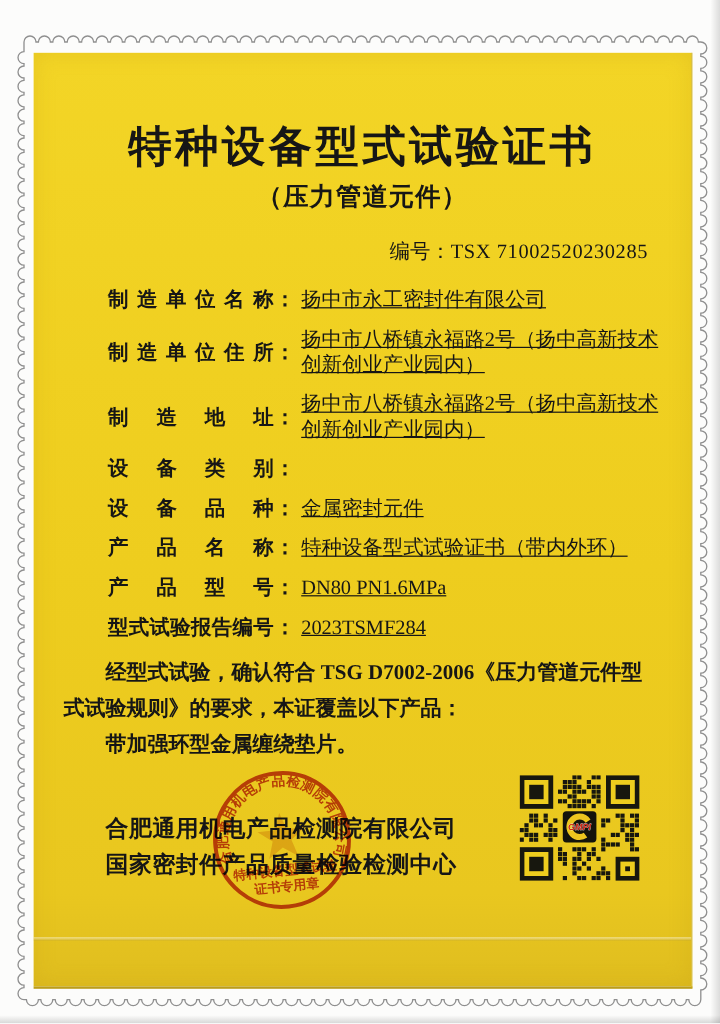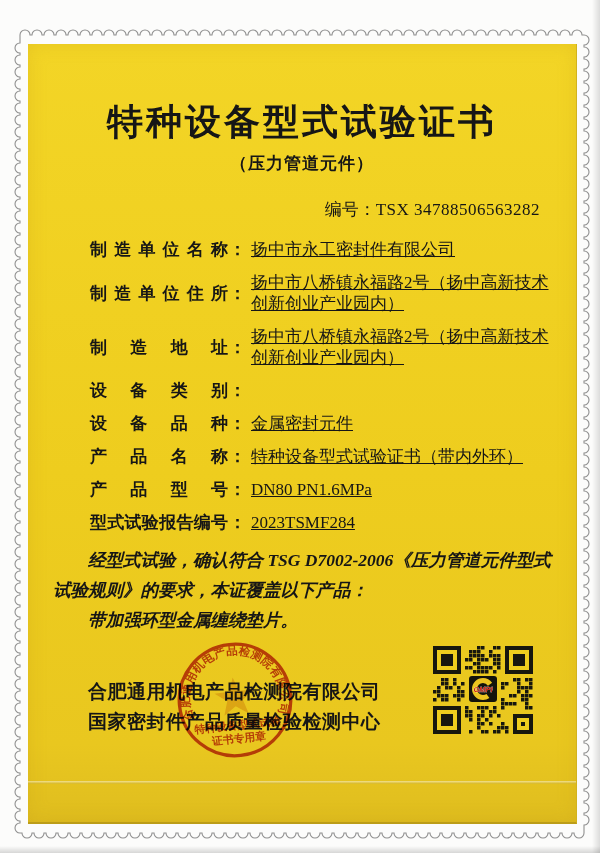--- a/index.html
+++ b/index.html
@@ -27,42 +27,42 @@
     box-shadow:inset 0 0 18px rgba(190,150,20,.25);
     color:#161616;
   }
 
   .title{
     margin-top:54px;height:48px;line-height:48px;text-align:center;
     font-size:36px;font-weight:700;letter-spacing:3px;white-space:nowrap;
   }
   .subtitle{
     height:36px;line-height:36px;text-align:center;
-    font-size:17px;font-weight:700;letter-spacing:1px;
+    font-size:21px;font-weight:700;letter-spacing:1px;
   }
   .cert-no{
     margin-top:17px;height:22px;line-height:22px;text-align:right;padding-right:36px;
     font-size:17px;
   }
   .cert-no .lbl{font-weight:400;}
   .cert-no .val{letter-spacing:.5px;}
 
   .fields{margin:18px 0 0 62px;}
   .field-row{display:flex;align-items:center;margin-bottom:12px;}
   .field-label{
     display:inline-flex;justify-content:space-between;width:138px;
     font-size:17px;font-weight:700;line-height:21px;flex:none;
   }
   .field-colon{font-weight:700;font-size:17px;margin:0 5px 0 1px;flex:none;line-height:21px;}
   .field-value{
     width:308px;font-size:17px;font-weight:500;line-height:21px;word-break:break-all;text-decoration:underline;
   }
 
   .statement{margin:2px 24px 0 25px;font-size:17.5px;font-weight:700;}
-  .statement p{margin:0;line-height:30px;text-indent:2em;font-style:italic;}
+  .statement p{margin:0;line-height:30px;text-indent:2em;}
   .statement p+p{text-indent:2em;}
 
   .issuer{margin:42px 0 0 60px;font-size:19px;font-weight:700;line-height:30px;letter-spacing:.5px;}
 
   .stamp{position:absolute;left:143px;top:592px;width:128px;height:128px;
     mix-blend-mode:multiply;opacity:.9;z-index:5;}
 
   .qr{position:absolute;left:405px;top:602px;width:100px;height:88px;z-index:4;}
 
   .fold-line{position:absolute;left:0;top:737px;width:100%;height:3px;
@@ -82,21 +82,21 @@
     <path id="scallop-path" fill="none" stroke="#8f8f8f" stroke-width="1.1" stroke-linecap="round" d="M 20 35 a 5 5 0 0 1 10 0 h 2 a 5 5 0 0 1 10 0 h 2 a 5 5 0 0 1 10 0 h 2 a 5 5 0 0 1 10 0 h 2 a 5 5 0 0 1 10 0 h 2 a 5 5 0 0 1 10 0 h 2 a 5 5 0 0 1 10 0 h 2 a 5 5 0 0 1 10 0 h 2 a 5 5 0 0 1 10 0 h 2 a 5 5 0 0 1 10 0 h 2 a 5 5 0 0 1 10 0 h 2 a 5 5 0 0 1 10 0 h 2 a 5 5 0 0 1 10 0 h 2 a 5 5 0 0 1 10 0 h 2 a 5 5 0 0 1 10 0 h 2 a 5 5 0 0 1 10 0 h 2 a 5 5 0 0 1 10 0 h 2 a 5 5 0 0 1 10 0 h 2 a 5 5 0 0 1 10 0 h 2 a 5 5 0 0 1 10 0 h 2 a 5 5 0 0 1 10 0 h 2 a 5 5 0 0 1 10 0 h 2 a 5 5 0 0 1 10 0 h 2 a 5 5 0 0 1 10 0 h 2 a 5 5 0 0 1 10 0 h 2 a 5 5 0 0 1 10 0 h 2 a 5 5 0 0 1 10 0 h 2 a 5 5 0 0 1 10 0 h 2 a 5 5 0 0 1 10 0 h 2 a 5 5 0 0 1 10 0 h 2 a 5 5 0 0 1 10 0 h 2 a 5 5 0 0 1 10 0 h 2 a 5 5 0 0 1 10 0 h 2 a 5 5 0 0 1 10 0 h 2 a 5 5 0 0 1 10 0 h 2 a 5 5 0 0 1 10 0 h 2 a 5 5 0 0 1 10 0 h 2 a 5 5 0 0 1 10 0 h 2 a 5 5 0 0 1 10 0 h 2 a 5 5 0 0 1 10 0 h 2 a 5 5 0 0 1 10 0 h 2 a 5 5 0 0 1 10 0 h 2 a 5 5 0 0 1 10 0 h 2 a 5 5 0 0 1 10 0 h 2 a 5 5 0 0 1 10 0 h 2 a 5 5 0 0 1 10 0 h 2 a 5 5 0 0 1 10 0 h 2 L 584 35 a 5 5 0 0 1 0 10 v 2 a 5 5 0 0 1 0 10 v 2 a 5 5 0 0 1 0 10 v 2 a 5 5 0 0 1 0 10 v 2 a 5 5 0 0 1 0 10 v 2 a 5 5 0 0 1 0 10 v 2 a 5 5 0 0 1 0 10 v 2 a 5 5 0 0 1 0 10 v 2 a 5 5 0 0 1 0 10 v 2 a 5 5 0 0 1 0 10 v 2 a 5 5 0 0 1 0 10 v 2 a 5 5 0 0 1 0 10 v 2 a 5 5 0 0 1 0 10 v 2 a 5 5 0 0 1 0 10 v 2 a 5 5 0 0 1 0 10 v 2 a 5 5 0 0 1 0 10 v 2 a 5 5 0 0 1 0 10 v 2 a 5 5 0 0 1 0 10 v 2 a 5 5 0 0 1 0 10 v 2 a 5 5 0 0 1 0 10 v 2 a 5 5 0 0 1 0 10 v 2 a 5 5 0 0 1 0 10 v 2 a 5 5 0 0 1 0 10 v 2 a 5 5 0 0 1 0 10 v 2 a 5 5 0 0 1 0 10 v 2 a 5 5 0 0 1 0 10 v 2 a 5 5 0 0 1 0 10 v 2 a 5 5 0 0 1 0 10 v 2 a 5 5 0 0 1 0 10 v 2 a 5 5 0 0 1 0 10 v 2 a 5 5 0 0 1 0 10 v 2 a 5 5 0 0 1 0 10 v 2 a 5 5 0 0 1 0 10 v 2 a 5 5 0 0 1 0 10 v 2 a 5 5 0 0 1 0 10 v 2 a 5 5 0 0 1 0 10 v 2 a 5 5 0 0 1 0 10 v 2 a 5 5 0 0 1 0 10 v 2 a 5 5 0 0 1 0 10 v 2 a 5 5 0 0 1 0 10 v 2 a 5 5 0 0 1 0 10 v 2 a 5 5 0 0 1 0 10 v 2 a 5 5 0 0 1 0 10 v 2 a 5 5 0 0 1 0 10 v 2 a 5 5 0 0 1 0 10 v 2 a 5 5 0 0 1 0 10 v 2 a 5 5 0 0 1 0 10 v 2 a 5 5 0 0 1 0 10 v 2 a 5 5 0 0 1 0 10 v 2 a 5 5 0 0 1 0 10 v 2 a 5 5 0 0 1 0 10 v 2 a 5 5 0 0 1 0 10 v 2 a 5 5 0 0 1 0 10 v 2 a 5 5 0 0 1 0 10 v 2 a 5 5 0 0 1 0 10 v 2 a 5 5 0 0 1 0 10 v 2 a 5 5 0 0 1 0 10 v 2 a 5 5 0 0 1 0 10 v 2 a 5 5 0 0 1 0 10 v 2 a 5 5 0 0 1 0 10 v 2 a 5 5 0 0 1 0 10 v 2 a 5 5 0 0 1 0 10 v 2 a 5 5 0 0 1 0 10 v 2 a 5 5 0 0 1 0 10 v 2 a 5 5 0 0 1 0 10 v 2 a 5 5 0 0 1 0 10 v 2 L 584 833 a 5 5 0 0 1 -10 0 h -2 a 5 5 0 0 1 -10 0 h -2 a 5 5 0 0 1 -10 0 h -2 a 5 5 0 0 1 -10 0 h -2 a 5 5 0 0 1 -10 0 h -2 a 5 5 0 0 1 -10 0 h -2 a 5 5 0 0 1 -10 0 h -2 a 5 5 0 0 1 -10 0 h -2 a 5 5 0 0 1 -10 0 h -2 a 5 5 0 0 1 -10 0 h -2 a 5 5 0 0 1 -10 0 h -2 a 5 5 0 0 1 -10 0 h -2 a 5 5 0 0 1 -10 0 h -2 a 5 5 0 0 1 -10 0 h -2 a 5 5 0 0 1 -10 0 h -2 a 5 5 0 0 1 -10 0 h -2 a 5 5 0 0 1 -10 0 h -2 a 5 5 0 0 1 -10 0 h -2 a 5 5 0 0 1 -10 0 h -2 a 5 5 0 0 1 -10 0 h -2 a 5 5 0 0 1 -10 0 h -2 a 5 5 0 0 1 -10 0 h -2 a 5 5 0 0 1 -10 0 h -2 a 5 5 0 0 1 -10 0 h -2 a 5 5 0 0 1 -10 0 h -2 a 5 5 0 0 1 -10 0 h -2 a 5 5 0 0 1 -10 0 h -2 a 5 5 0 0 1 -10 0 h -2 a 5 5 0 0 1 -10 0 h -2 a 5 5 0 0 1 -10 0 h -2 a 5 5 0 0 1 -10 0 h -2 a 5 5 0 0 1 -10 0 h -2 a 5 5 0 0 1 -10 0 h -2 a 5 5 0 0 1 -10 0 h -2 a 5 5 0 0 1 -10 0 h -2 a 5 5 0 0 1 -10 0 h -2 a 5 5 0 0 1 -10 0 h -2 a 5 5 0 0 1 -10 0 h -2 a 5 5 0 0 1 -10 0 h -2 a 5 5 0 0 1 -10 0 h -2 a 5 5 0 0 1 -10 0 h -2 a 5 5 0 0 1 -10 0 h -2 a 5 5 0 0 1 -10 0 h -2 a 5 5 0 0 1 -10 0 h -2 a 5 5 0 0 1 -10 0 h -2 a 5 5 0 0 1 -10 0 h -2 a 5 5 0 0 1 -10 0 h -2 L 20 833 a 5 5 0 0 1 0 -10 v -2 a 5 5 0 0 1 0 -10 v -2 a 5 5 0 0 1 0 -10 v -2 a 5 5 0 0 1 0 -10 v -2 a 5 5 0 0 1 0 -10 v -2 a 5 5 0 0 1 0 -10 v -2 a 5 5 0 0 1 0 -10 v -2 a 5 5 0 0 1 0 -10 v -2 a 5 5 0 0 1 0 -10 v -2 a 5 5 0 0 1 0 -10 v -2 a 5 5 0 0 1 0 -10 v -2 a 5 5 0 0 1 0 -10 v -2 a 5 5 0 0 1 0 -10 v -2 a 5 5 0 0 1 0 -10 v -2 a 5 5 0 0 1 0 -10 v -2 a 5 5 0 0 1 0 -10 v -2 a 5 5 0 0 1 0 -10 v -2 a 5 5 0 0 1 0 -10 v -2 a 5 5 0 0 1 0 -10 v -2 a 5 5 0 0 1 0 -10 v -2 a 5 5 0 0 1 0 -10 v -2 a 5 5 0 0 1 0 -10 v -2 a 5 5 0 0 1 0 -10 v -2 a 5 5 0 0 1 0 -10 v -2 a 5 5 0 0 1 0 -10 v -2 a 5 5 0 0 1 0 -10 v -2 a 5 5 0 0 1 0 -10 v -2 a 5 5 0 0 1 0 -10 v -2 a 5 5 0 0 1 0 -10 v -2 a 5 5 0 0 1 0 -10 v -2 a 5 5 0 0 1 0 -10 v -2 a 5 5 0 0 1 0 -10 v -2 a 5 5 0 0 1 0 -10 v -2 a 5 5 0 0 1 0 -10 v -2 a 5 5 0 0 1 0 -10 v -2 a 5 5 0 0 1 0 -10 v -2 a 5 5 0 0 1 0 -10 v -2 a 5 5 0 0 1 0 -10 v -2 a 5 5 0 0 1 0 -10 v -2 a 5 5 0 0 1 0 -10 v -2 a 5 5 0 0 1 0 -10 v -2 a 5 5 0 0 1 0 -10 v -2 a 5 5 0 0 1 0 -10 v -2 a 5 5 0 0 1 0 -10 v -2 a 5 5 0 0 1 0 -10 v -2 a 5 5 0 0 1 0 -10 v -2 a 5 5 0 0 1 0 -10 v -2 a 5 5 0 0 1 0 -10 v -2 a 5 5 0 0 1 0 -10 v -2 a 5 5 0 0 1 0 -10 v -2 a 5 5 0 0 1 0 -10 v -2 a 5 5 0 0 1 0 -10 v -2 a 5 5 0 0 1 0 -10 v -2 a 5 5 0 0 1 0 -10 v -2 a 5 5 0 0 1 0 -10 v -2 a 5 5 0 0 1 0 -10 v -2 a 5 5 0 0 1 0 -10 v -2 a 5 5 0 0 1 0 -10 v -2 a 5 5 0 0 1 0 -10 v -2 a 5 5 0 0 1 0 -10 v -2 a 5 5 0 0 1 0 -10 v -2 a 5 5 0 0 1 0 -10 v -2 a 5 5 0 0 1 0 -10 v -2 a 5 5 0 0 1 0 -10 v -2 a 5 5 0 0 1 0 -10 v -2 a 5 5 0 0 1 0 -10 v -2 Z"></path>
   </svg>
 
   <div class="cert">
 
     <div class="title">特种设备型式试验证书</div>
 
     <div class="subtitle">（压力管道元件）</div>
 
     <div class="cert-no">
-      <span class="lbl">编号：</span><span class="val">TSX 34788506563282</span>
+      <span class="lbl">编号：</span><span class="val">TSX 71002520230285</span>
     </div>
 
     <div class="fields">
         <div class="field-row">
           <span class="field-label">
             <span>制</span>
             <span>造</span>
             <span>单</span>
             <span>位</span>
             <span>名</span>

